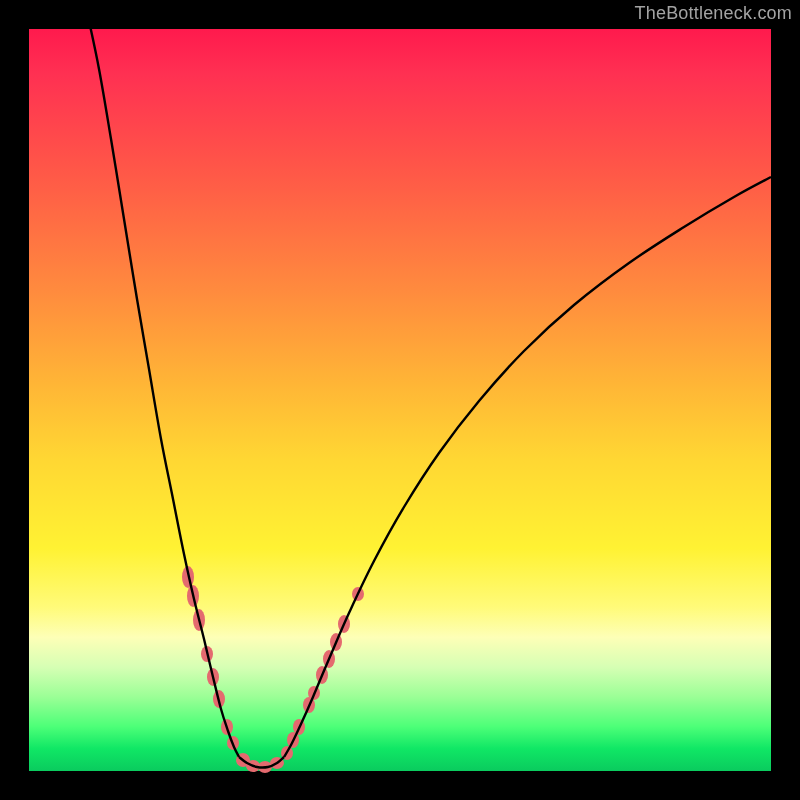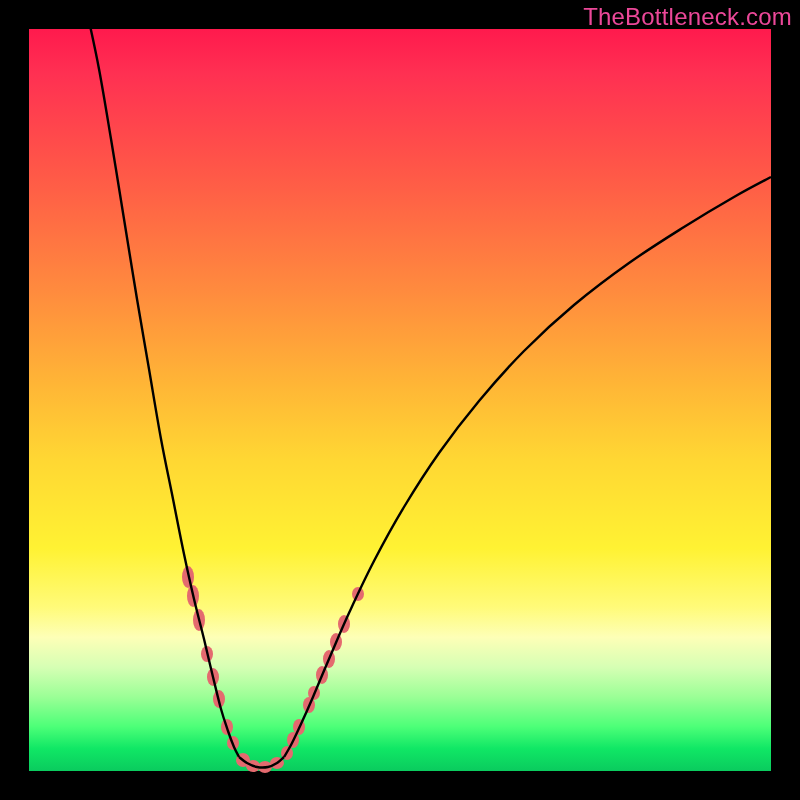--- a/index.html
+++ b/index.html
@@ -35,22 +35,22 @@
       #d6ffb4 86%,
       #9bff96 90%,
       #4dff78 94%,
       #10e765 97%,
       #0acb5e 100%);
   }
   .watermark {
     position: absolute;
     top: 3px;
     right: 8px;
-    color: #ec4899;
-    font-size: 24px;
+    color: #a3a3a3;
+    font-size: 18px;
     font-weight: 500;
     letter-spacing: 0.2px;
     user-select: none;
   }
   svg.plot {
     position: absolute;
     left: 29px;
     top: 29px;
     width: 742px;
     height: 742px;

